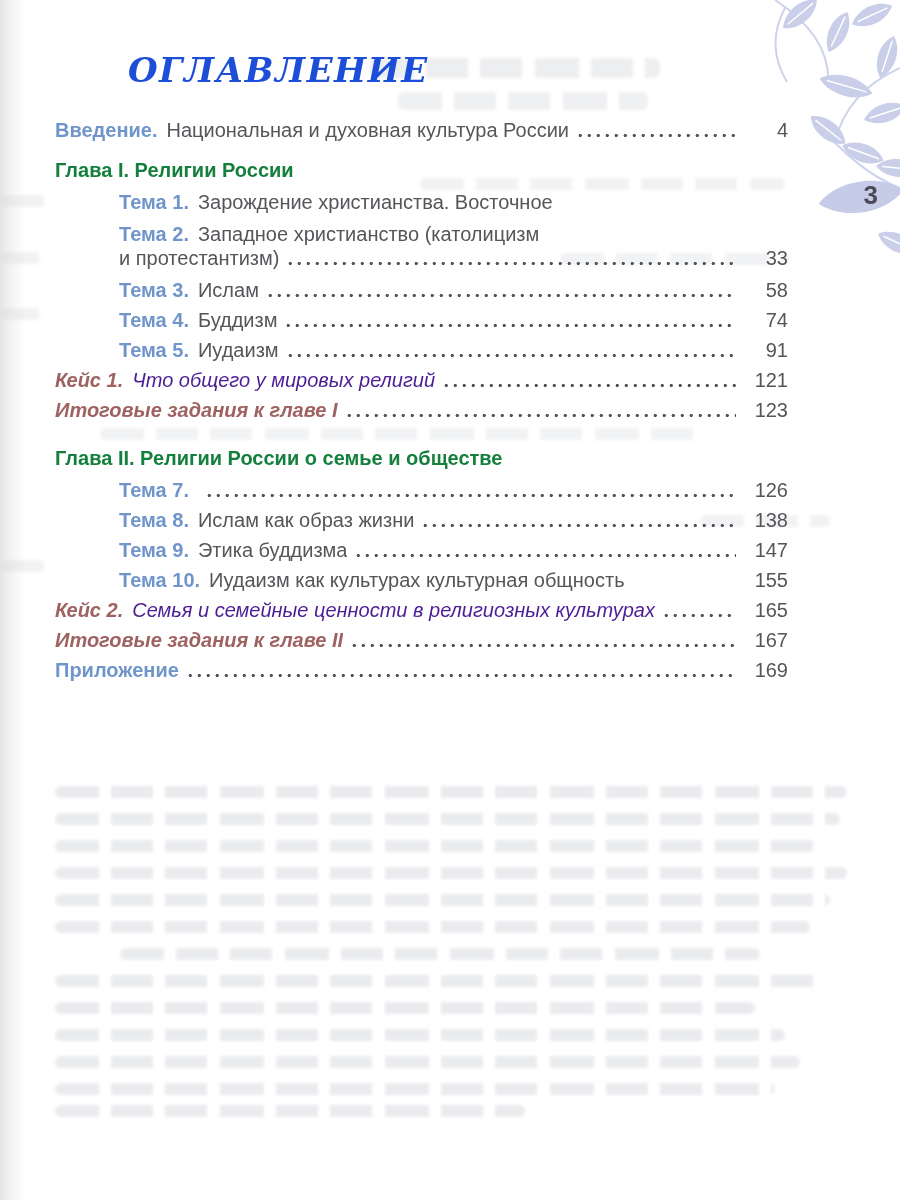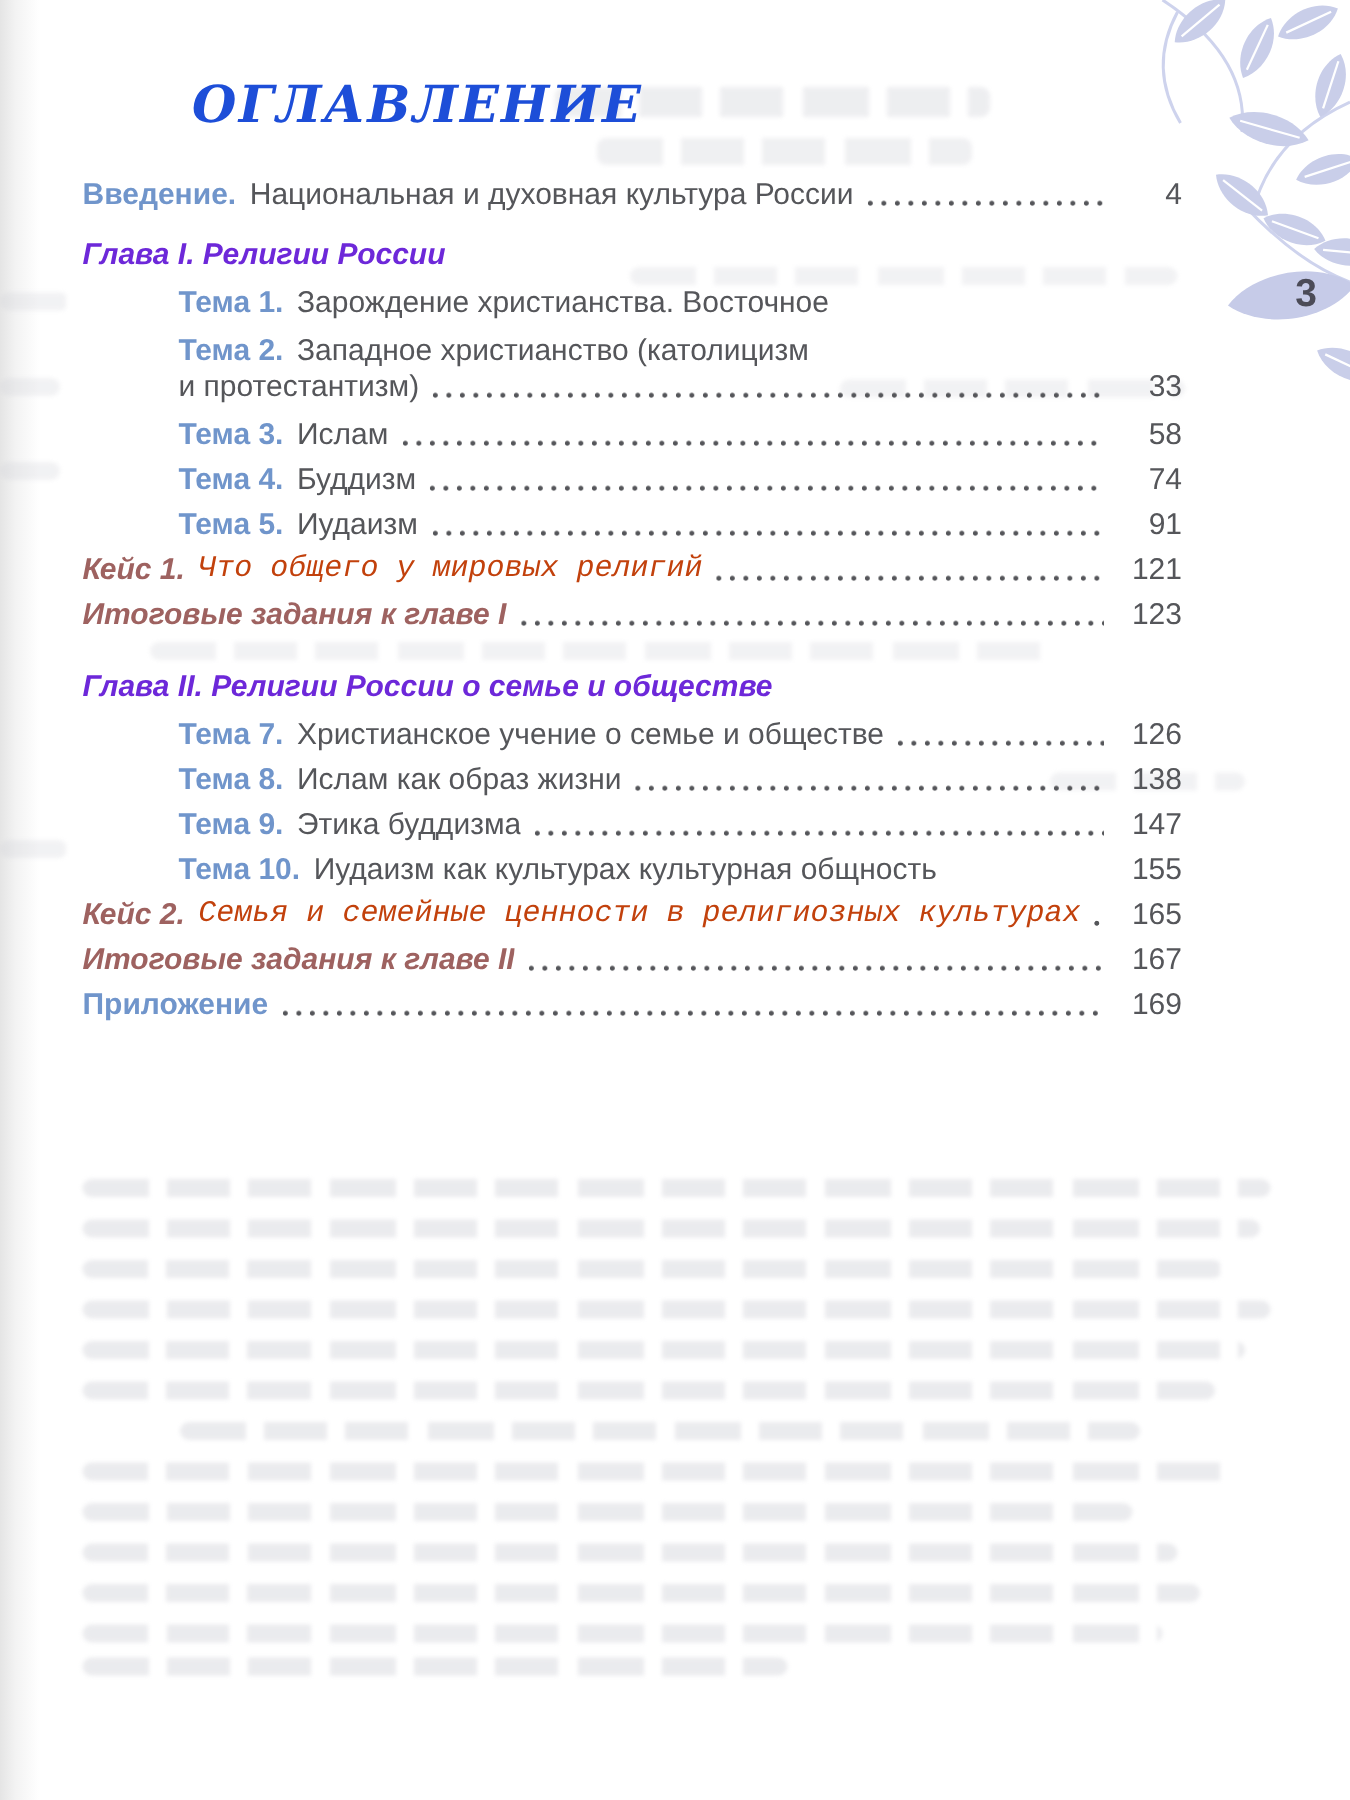--- a/index.html
+++ b/index.html
@@ -44,23 +44,23 @@
   }
 
   .row {
     display:flex; align-items:flex-end; white-space:nowrap;
     font-size:20px; line-height:24px; color:#55565a; margin-bottom:6px;
   }
   .lbl { font-weight:bold; margin-right:9px; flex:0 0 auto; }
   .txt { flex:0 1 auto; overflow:hidden; }
   .blue { color:#7095cb; }
   .blue-bold { color:#7095cb; font-weight:bold; }
-  .blue-it { color:#c2410c; font-style:italic;font-family:Liberation Mono, monospace; }
+  .blue-it { color:#4c1d95; font-style:italic; }
   .maroon-it { color:#9e6260; font-weight:bold; font-style:italic; }
-  .chapter-row { color:#6d28d9; font-weight:bold; margin-bottom:8px;font-style:italic; }
+  .chapter-row { color:#15803d; font-weight:bold; margin-bottom:8px; }
 
   .leader {
     flex:1 1 0; min-width:0; height:5px; margin:0 8px 4px 9px;
     background-image:radial-gradient(circle at 2.2px 2.5px, #55565a 1.35px, rgba(85,86,90,0) 1.9px);
     background-size:9px 5px; background-repeat:repeat-x;
   }
   .pg { flex:0 0 auto; min-width:44px; text-align:right; }
 
   .indent { margin-left:64px; }
   .entry2 { margin-bottom:8px; }
@@ -225,21 +225,20 @@
       <span class="leader"></span>
       <span class="pg">123</span>
     </div>
 
     <div class="row chapter-row chapter2">
       <span class="txt">Глава II. Религии России о семье и обществе</span>
     </div>
 
     <div class="row indent">
       <span class="lbl blue">Тема 7.</span>
-      <span class="txt">Христианское учение о семье и обществе</span>
       <span class="leader"></span>
       <span class="pg">126</span>
     </div>
 
     <div class="row indent">
       <span class="lbl blue">Тема 8.</span>
       <span class="txt">Ислам как образ жизни</span>
       <span class="leader"></span>
       <span class="pg">138</span>
     </div>

